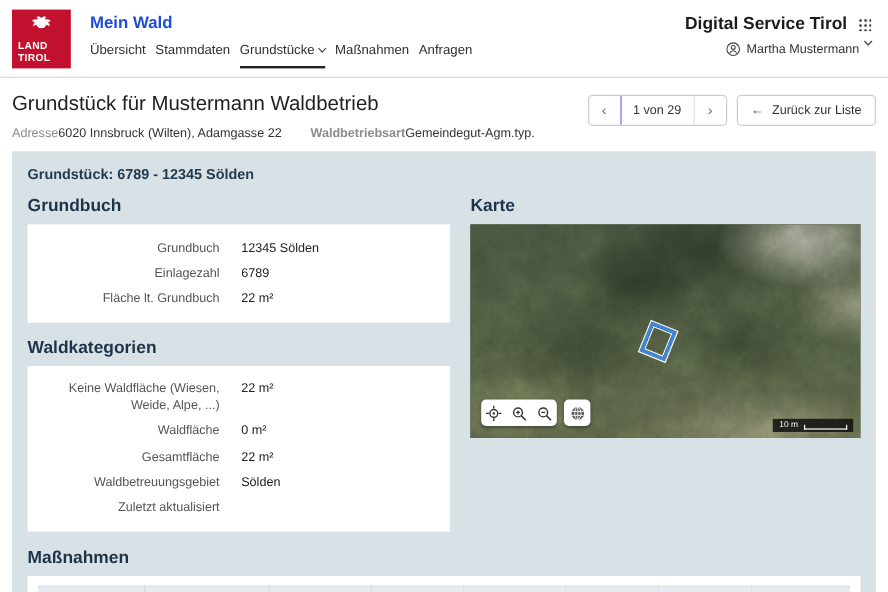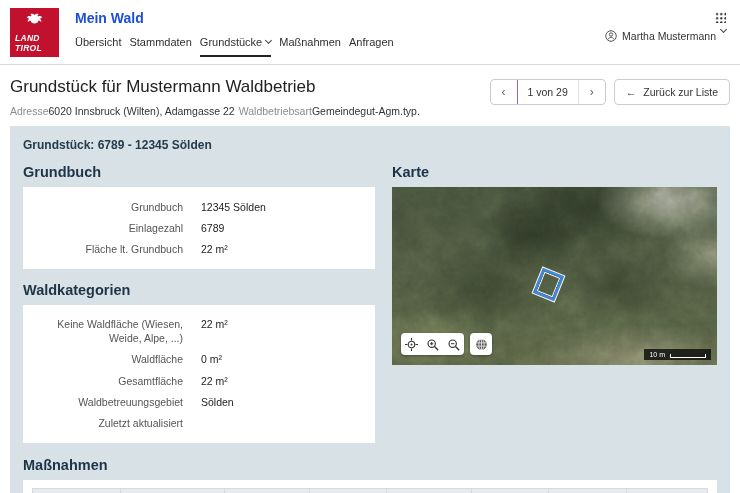--- a/index.html
+++ b/index.html
@@ -4,21 +4,21 @@
 <style>
   * { margin:0; padding:0; box-sizing:border-box; }
   html,body { width:740px; background:#fff; font-family:"Liberation Sans", sans-serif; color:#222; }
   body { min-height:493px; overflow:hidden; }
 
   
   .header { display:flex; justify-content:space-between; align-items:flex-start;
             padding:8px 14px 0 10px; height:65px; border-bottom:1px solid #d9d9d9; }
   .header-left { display:flex; gap:16px; }
   .logo { width:49px; height:49px; background:#c2112e; color:#fff; display:flex; flex-direction:column;
-          justify-content:space-between; padding:3px 5px 4px;font-style:italic; }
+          justify-content:space-between; padding:3px 5px 4px; }
   .logo-eagle { align-self:center; line-height:0; margin-top:1px; }
   .logo-text { font-size:8.5px; font-weight:bold; line-height:1.1; letter-spacing:.3px; }
   .header-left-col { display:flex; flex-direction:column; justify-content:space-between; padding:2px 0 0; }
   .app-title { font-weight:bold; font-size:14px; color:#1d4ed8; }
   .nav { display:flex; gap:8px; font-size:11px; color:#2f2f2f; }
   .nav-item { display:flex; align-items:center; gap:4px; padding-bottom:7px; border-bottom:2px solid transparent; cursor:pointer; }
   .nav-item.active { border-bottom-color:#222; }
   .chev { width:5px; height:5px; border-right:1.4px solid #444; border-bottom:1.4px solid #444;
           transform:rotate(45deg); margin-top:-3px; display:inline-block; }
   .header-right { display:flex; flex-direction:column; align-items:flex-end; gap:7px; padding-top:4px; }
@@ -28,21 +28,21 @@
                background-image:radial-gradient(circle, #3a3a3a 1px, transparent 1.3px);
                background-size:4.2px 4.2px; background-position:0 0; }
   .user-row { display:flex; gap:5px; font-size:10.5px; color:#333; cursor:pointer; }
 
   
   .page-header { display:flex; justify-content:space-between; padding:12px 10px 9px; }
   .page-title { font-size:17px; font-weight:500; color:#222; }
   .address-row { display:flex; gap:0; margin-top:8px; font-size:10.5px; align-items:baseline; }
   .address-row .lbl { color:#8c8c8c; }
   .address-row .val { color:#333; }
-  .gap-big { margin-left:4px; }
+  .gap-big { margin-left:24px;font-weight:bold; }
   .page-actions { display:flex; gap:8px; align-items:flex-start; padding-top:2px; }
   .pager { display:flex; align-items:center; border:1px solid #ccc; border-radius:4px; height:26px;
            font-size:10.5px; color:#333; background:#fff; overflow:hidden; }
   .pager-btn { width:26px; height:100%; display:flex; align-items:center; justify-content:center;
                color:#666; font-size:12px; cursor:pointer; }
   .pager-text { padding:0 10px; border-left:1px solid #8b5cf6; border-right:1px solid #e2e2e2;
                 height:100%; display:flex; align-items:center; }
   .back-btn { display:flex; align-items:center; gap:7px; border:1px solid #ccc; border-radius:4px;
               height:26px; padding:0 11px; font-size:10.5px; color:#333; background:#fff; cursor:pointer; }
 
@@ -128,20 +128,21 @@
             <span>Maßnahmen</span>
           </div>
         <div class="nav-item">
             <span>Anfragen</span>
           </div>
       </div>
     </div>
   </div>
   <div class="header-right">
     <div class="service-row">
+      <span class="service-title">Digital Service Tirol</span>
       <span class="grid-icon"></span>
     </div>
     <div class="user-row">
       <svg width="12" height="12" viewBox="0 0 16 16">
           <circle cx="8" cy="8" r="7" fill="none" stroke="#444" stroke-width="1.2"></circle>
           <circle cx="8" cy="6" r="2.2" fill="none" stroke="#444" stroke-width="1.2"></circle>
           <path d="M4 12.5c1-2 2.5-2.7 4-2.7s3 .7 4 2.7" fill="none" stroke="#444" stroke-width="1.2"></path>
         </svg>
       <span>Martha Mustermann</span>
       <span class="chev"></span>

